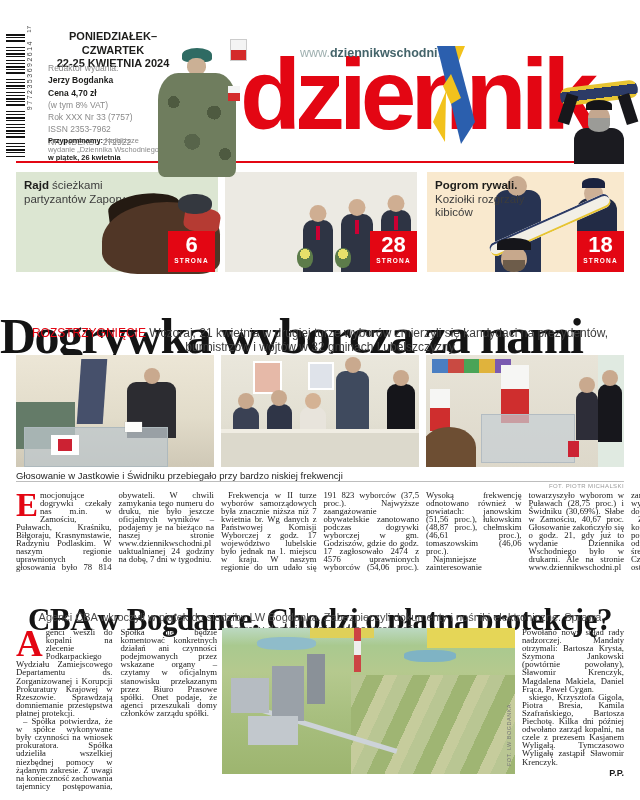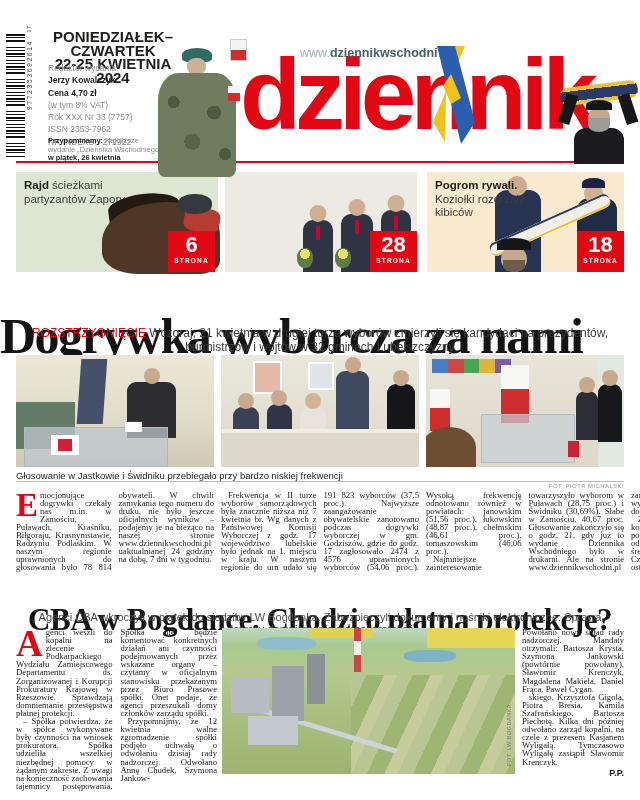--- a/index.html
+++ b/index.html
@@ -8,21 +8,21 @@
   .b{font-weight:bold;color:#1d1d1b;}
 
   
   .barcode{position:absolute;left:6px;top:30px;width:32px;height:132px;}
   .barcode .bars{position:absolute;left:0;top:4px;width:19px;height:124px;
     background:repeating-linear-gradient(180deg,#121212 0 1.6px,#fff 1.6px 3.2px,#121212 3.2px 4.1px,#fff 4.1px 6.4px);}
   .barcode .num{position:absolute;left:20px;top:10px;writing-mode:vertical-rl;transform:rotate(180deg);
     font-size:7px;color:#444;letter-spacing:1.5px;}
   .barcode .addon{position:absolute;left:20px;top:-4px;writing-mode:vertical-rl;transform:rotate(180deg);font-size:6px;color:#444;}
   .date-block{position:absolute;left:44px;top:30px;width:138px;text-align:center;font-weight:bold;
-    font-size:15px;line-height:13.5px;color:#1d1d1b;}
+    font-size:11px;line-height:13.5px;color:#1d1d1b;}
   .info-block{position:absolute;left:48px;top:62px;font-size:8.5px;line-height:12.3px;color:#8a8a8a;}
   .reminder{position:absolute;left:48px;top:137px;width:116px;font-size:7.4px;line-height:8.6px;color:#8a8a8a;}
   .logo-url{position:absolute;left:300px;top:46px;font-size:12.5px;color:#9fb0b0;z-index:6;}
   .logo-url .dom{font-weight:bold;color:#44646a;}
   .logo-word{position:absolute;left:240px;top:44px;font-size:100px;line-height:100px;font-weight:bold;
     color:#e30613;letter-spacing:-6px;z-index:2;}
   .logo-badge{position:absolute;left:284px;top:127px;width:130px;height:23px;background:#47696b;color:#fff;
     font-size:12px;font-weight:bold;letter-spacing:5px;text-indent:5px;text-align:center;line-height:23px;z-index:5;}
   .ribbon{position:absolute;left:420px;top:46px;width:62px;height:100px;z-index:6;}
   .red-rule{position:absolute;left:16px;top:161px;width:608px;height:2px;background:#e30613;}
@@ -185,21 +185,21 @@
     <div class="addon">17</div>
   </div>
 
   <div class="date-block">
     <div>PONIEDZIAŁEK–CZWARTEK</div>
     <div>22-25 KWIETNIA 2024</div>
   </div>
 
   <div class="info-block">
     <div>Redaktor wydania:</div>
-    <div class="b">Jerzy Kowalczyk</div>
+    <div class="b">Jerzy Bogdanka</div>
     <div class="b">Cena 4,70 zł</div>
     <div>(w tym 8% VAT)</div>
     <div>Rok XXX Nr 33 (7757)</div>
     <div>ISSN 2353-7962</div>
     <div>NR INDEKSU 272922</div>
   </div>
 
   <div class="reminder">
     <span class="b">Przypominamy:</span><span> Najbliższe wydanie „Dziennika Wschodniego” </span><span class="b">w piątek, 26 kwietnia</span>
   </div>
@@ -360,21 +360,20 @@
     <p>Najmniejsze zainteresowanie towarzyszyło wyborom w Puławach (28,75 proc.) i Świdniku (30,69%). Słabe w Zamościu, 40,67 proc. Głosowanie zakończyło się o godz. 21, gdy już to wydanie Dziennika Wschodniego było w drukarni. Ale na stronie www.dziennikwschodni.pl zamieszczamy wszystkie wyniki na okrągło całą dobę.</p>
     <p><span>Zapraszamy do korzystania z naszego portalu on-line, który odwiedza miesięcznie średnio ok. 7 mln Czytelników, a który ostatnio rozbudowujemy o dział wideo, oparty na profesjonalnym studiu multimedialnym.</span></p>
   </div>
 
   <h2 class="headline2">CBA w Bogdance. Chodzi o płatną protekcję?</h2>
   <div class="standfirst2">Agenci CBA wkroczyli w piątek do siedziby LW Bogdanka. Zabezpieczyli dokumenty i nośniki elektroniczne. Sprawa dotyczy domniemania płatnej protekcji</div>
 
   <div class="art2-left">
     <p><span class="dropcap2">A</span><span>genci weszli do kopalni na zlecenie Podkarpackiego Wydziału Zamiejscowego Departamentu ds. Zorganizowanej i Korupcji Prokuratury Krajowej w Rzeszowie. Sprawdzają domniemanie przestępstwa płatnej protekcji.</span></p>
     <p>– Spółka potwierdza, że w spółce wykonywane były czynności na wniosek prokuratora. Spółka udzieliła wszelkiej niezbędnej pomocy w żądanym zakresie. Z uwagi na konieczność zachowania tajemnicy postępowania, Spółka nie będzie komentować konkretnych działań ani czynności podejmowanych przez wskazane organy – czytamy w oficjalnym stanowisku przekazanym przez Biuro Prasowe spółki. Onet podaje, że agenci przeszukali domy członków zarządu spółki.</p>
-    <p>Przypomnijmy, że 12 kwietnia walne zgromadzenie spółki podjęło uchwałę o odwołaniu dzisiaj rady nadzorczej. Odwołano Annę Chudek, Szymona Jankow-</p>
   </div>
 
   <div class="art2-photo">
     <div class="aer-rape1"></div>
     <div class="aer-rape2"></div>
     <div class="aer-lake1"></div>
     <div class="aer-lake2"></div>
     <div class="aer-fields"></div>
     <div class="aer-conveyor"></div>
     <div class="aer-b1"></div>

